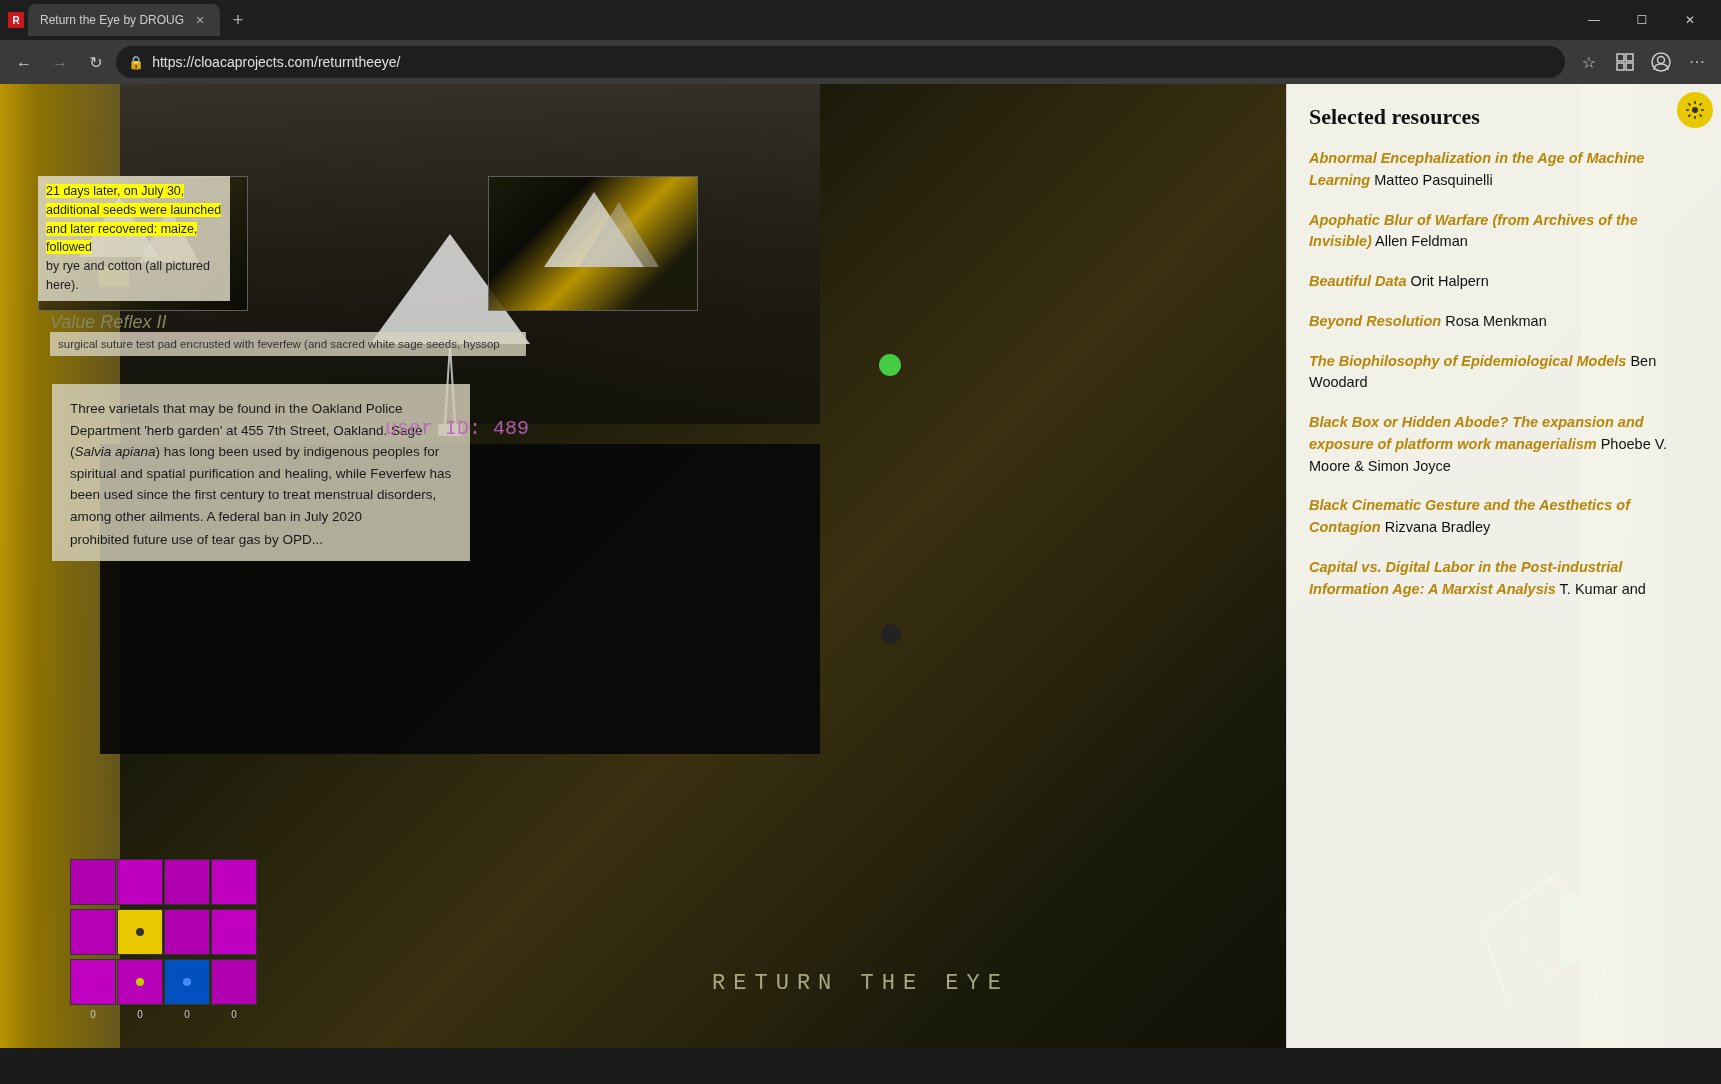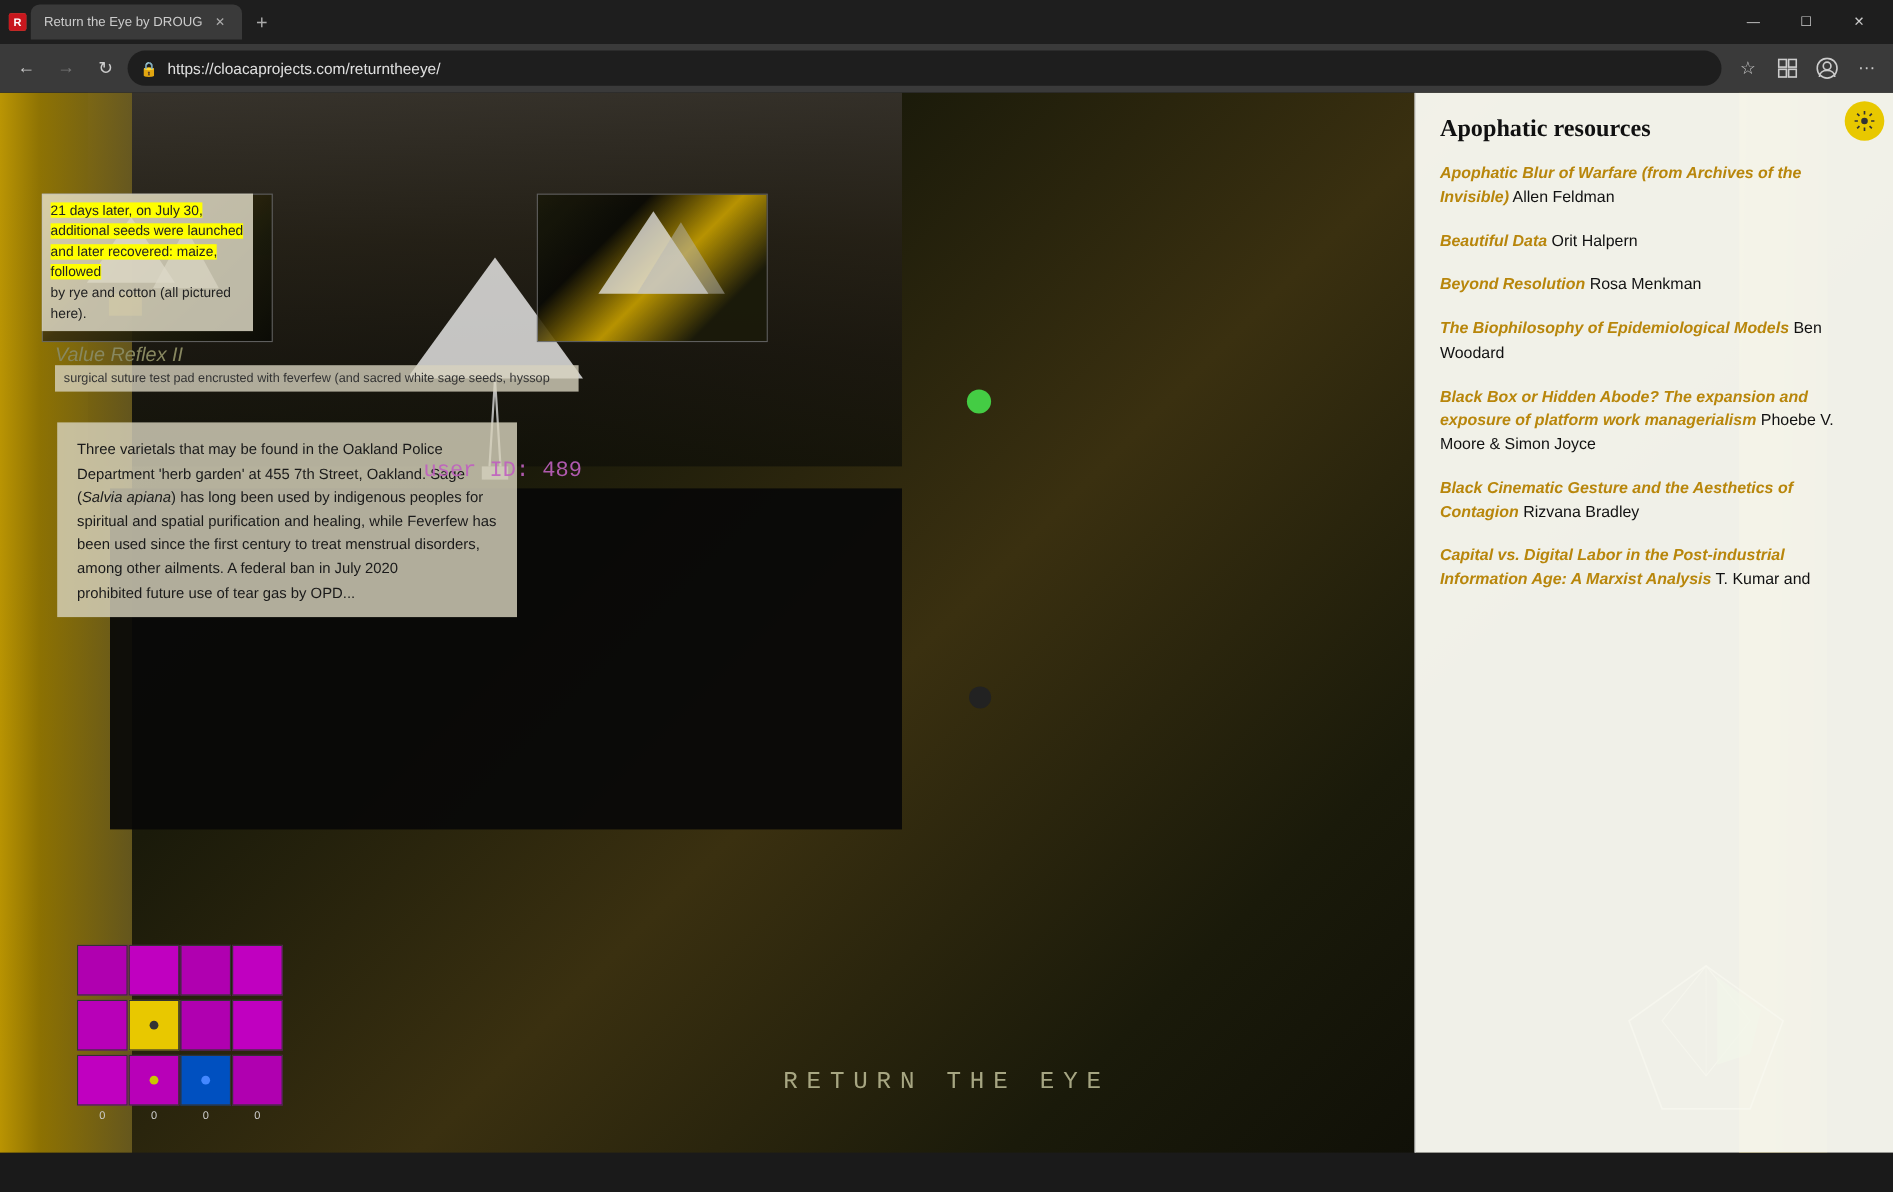--- a/index.html
+++ b/index.html
@@ -522,22 +522,26 @@
 
   <div class="resources-panel">
 
     <div class="yellow-badge">
       <svg width="20" height="20" viewBox="0 0 20 20" fill="none">
         <circle cx="10" cy="10" r="3" fill="#333"></circle>
         <path d="M10 1v3M10 16v3M1 10h3M16 10h3M3.3 3.3l2.1 2.1M14.6 14.6l2.1 2.1M3.3 16.7l2.1-2.1M14.6 5.4l2.1-2.1" stroke="#333" stroke-width="1.5"></path>
       </svg>
     </div>
 
-    <div class="resources-title">Apophatic resources</div>
-
+    <div class="resources-title">Selected resources</div>
+
+    <div class="resource-item">
+      <span class="resource-title">Abnormal Encephalization in the Age of Machine Learning</span>
+      <span class="resource-author"> </span><span>Matteo Pasquinelli</span>
+    </div>
 
     <div class="resource-item">
       <span class="resource-title">Apophatic Blur of Warfare (from Archives of the Invisible)</span>
       <span class="resource-author"> </span><span>Allen Feldman</span>
     </div>
 
     <div class="resource-item">
       <span class="resource-title">Beautiful Data</span>
       <span class="resource-author"> </span><span>Orit Halpern</span>
     </div>

